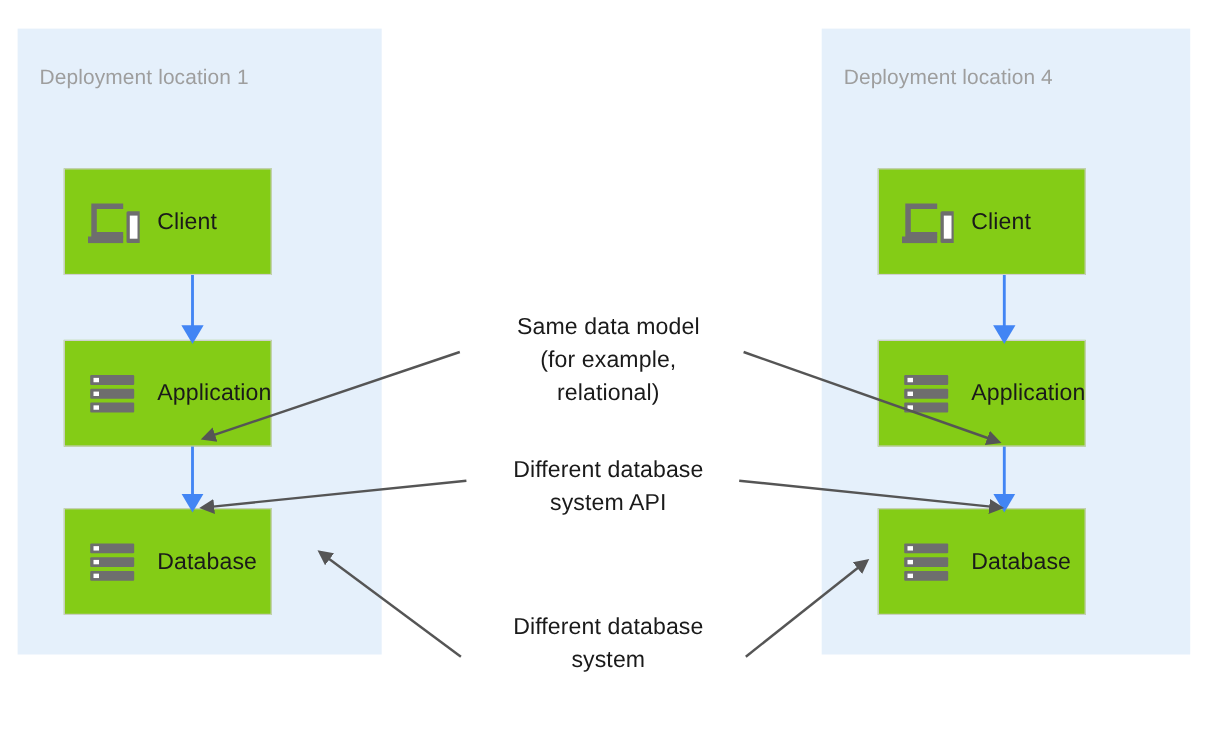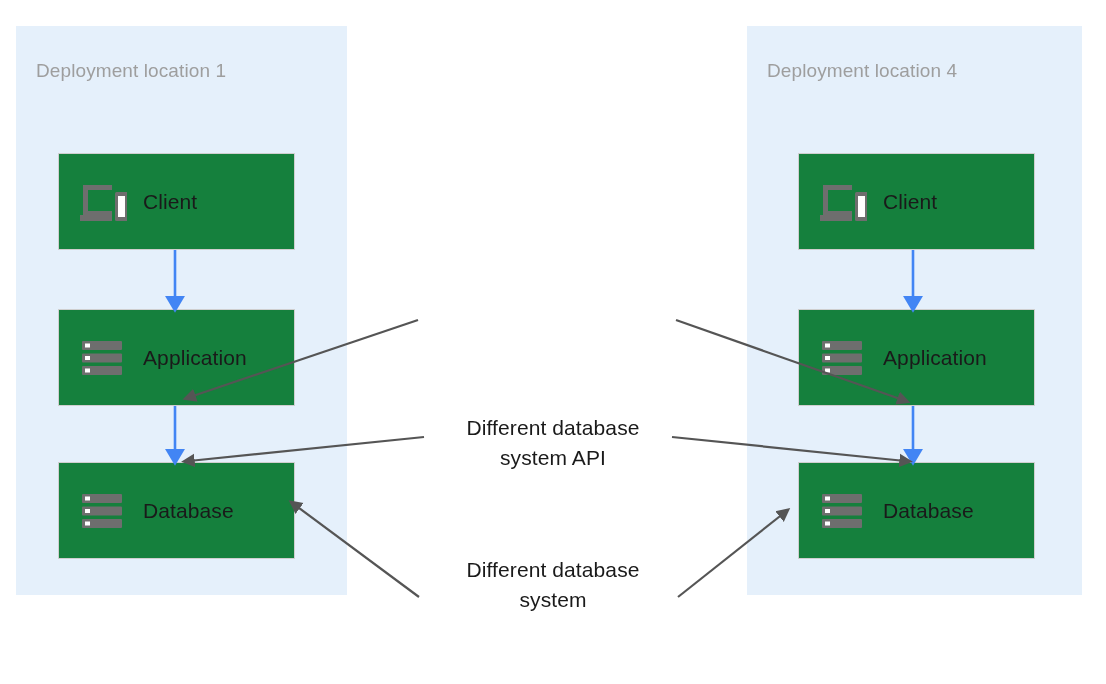--- a/index.html
+++ b/index.html
@@ -37,25 +37,25 @@
     color: #9e9e9e;
     letter-spacing: 0.1px;
     white-space: nowrap;
     margin-top: 16px;
   }
 
   
   .node {
     position: absolute;
     box-sizing: border-box;
-    background: #15803d;
+    background: #84cc16;
     border: 1px solid #cfcfcf;
     display: flex;
     align-items: center;
-    width: 237px;
+    width: 189px;
     height: 97px;
   }
   .node .node-icon {
     flex: 0 0 auto;
     width: 48px;
     height: 46px;
     margin-left: 20px;
     margin-right: 16px;
     display: block;
   }
@@ -199,20 +199,23 @@
     <line x1="418" y1="320" x2="190" y2="397" stroke="#555555" stroke-width="2.2" marker-end="url(#gray-head)"></line>
     <line x1="676" y1="320" x2="903" y2="400" stroke="#555555" stroke-width="2.2" marker-end="url(#gray-head)"></line>
 
     <line x1="424" y1="437" x2="189" y2="461" stroke="#555555" stroke-width="2.2" marker-end="url(#gray-head)"></line>
     <line x1="672" y1="437" x2="905" y2="461" stroke="#555555" stroke-width="2.2" marker-end="url(#gray-head)"></line>
 
     <line x1="419" y1="597" x2="295" y2="505" stroke="#555555" stroke-width="2.2" marker-end="url(#gray-head)"></line>
     <line x1="678" y1="597" x2="784" y2="513" stroke="#555555" stroke-width="2.2" marker-end="url(#gray-head)"></line>
   </svg>
 
+  <div class="callout" id="callout-1">Same data model
+(for example,
+relational)</div>
 
   <div class="callout" id="callout-2">Different database
 system API</div>
 
   <div class="callout" id="callout-3">Different database
 system</div>
 
 </div>
 
 </body></html>

